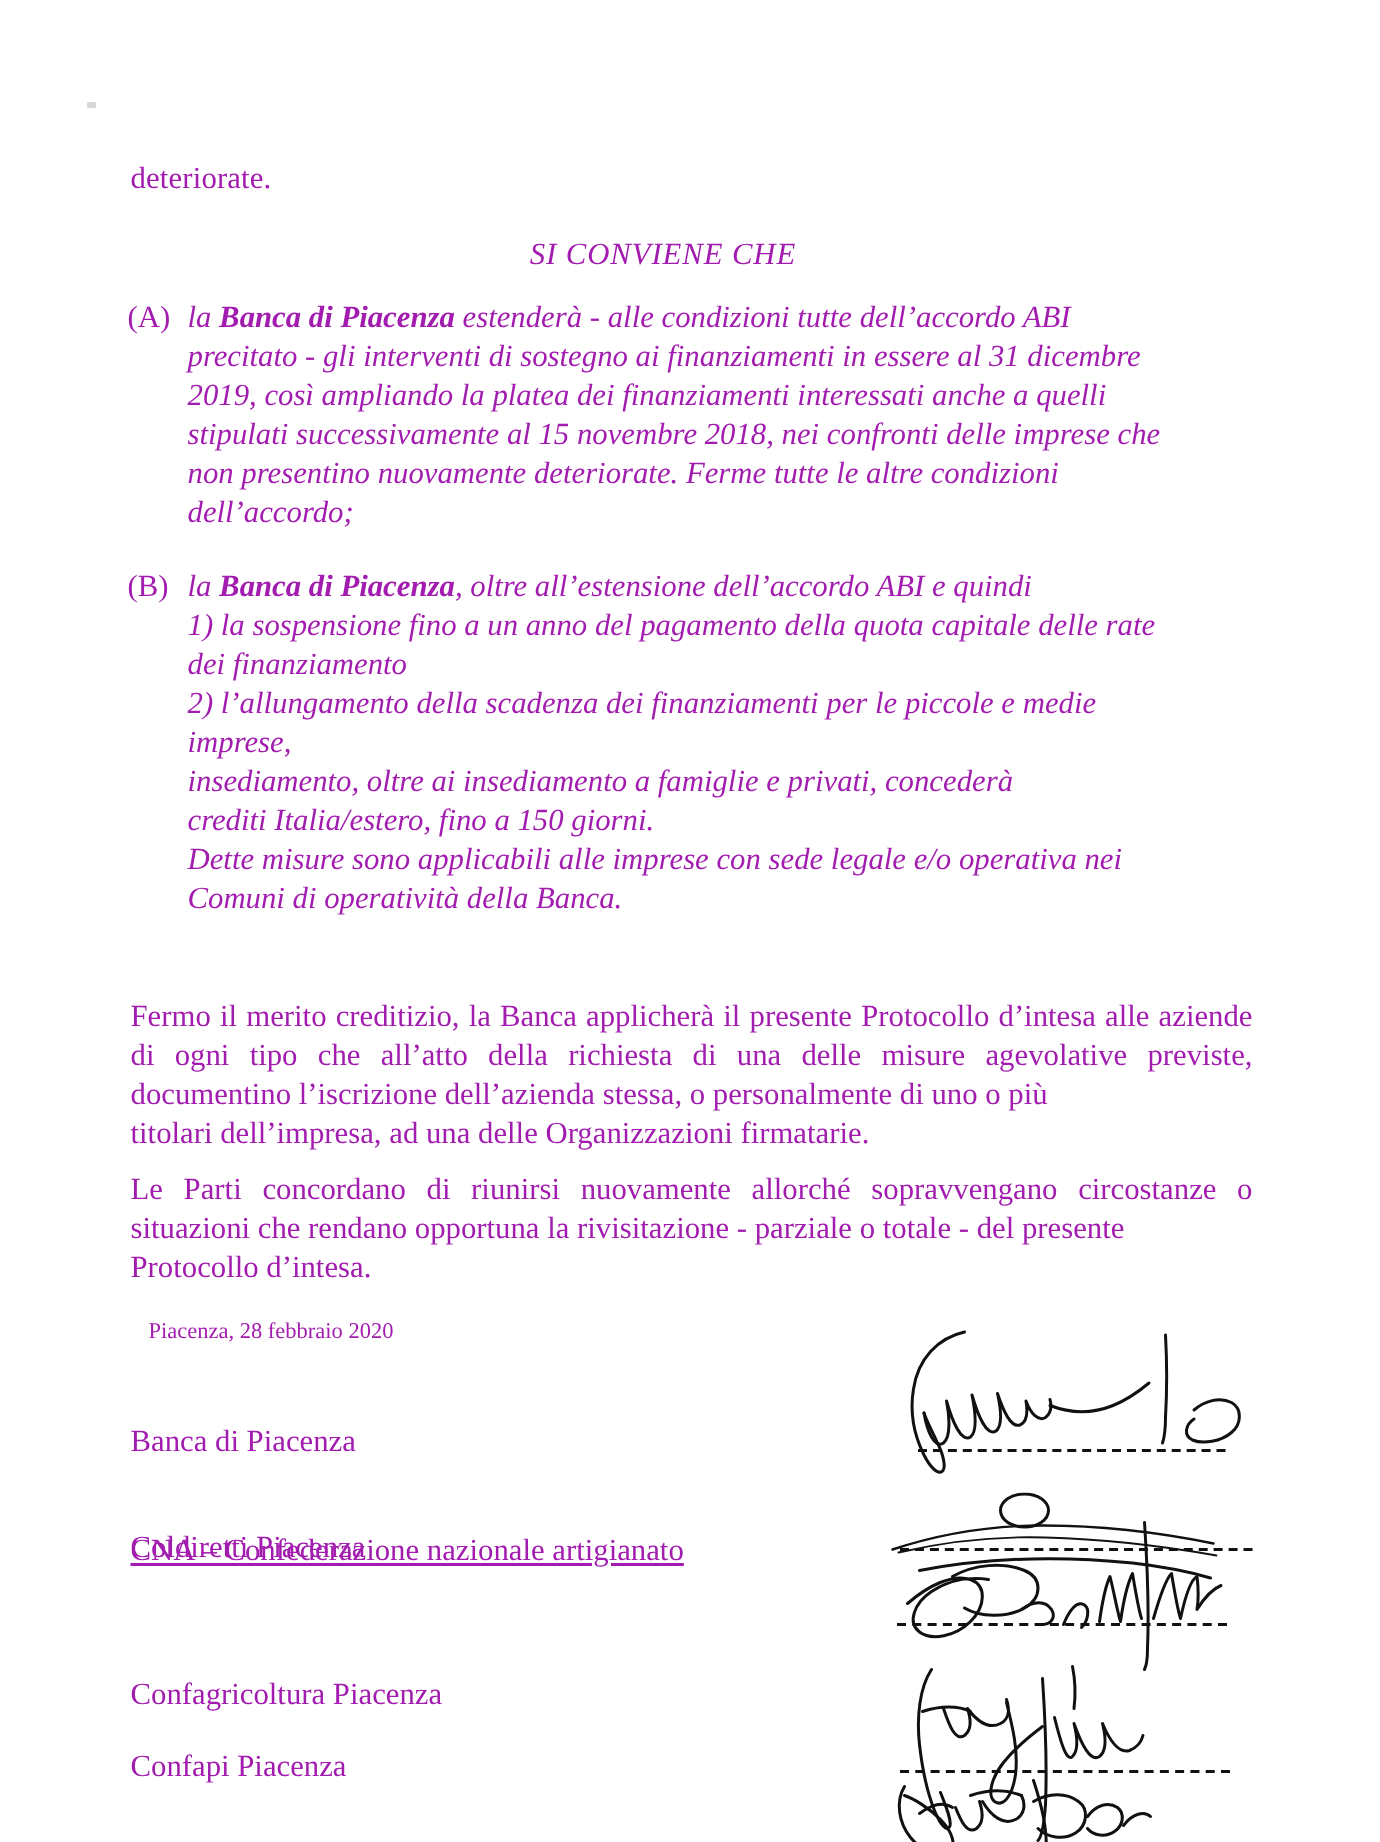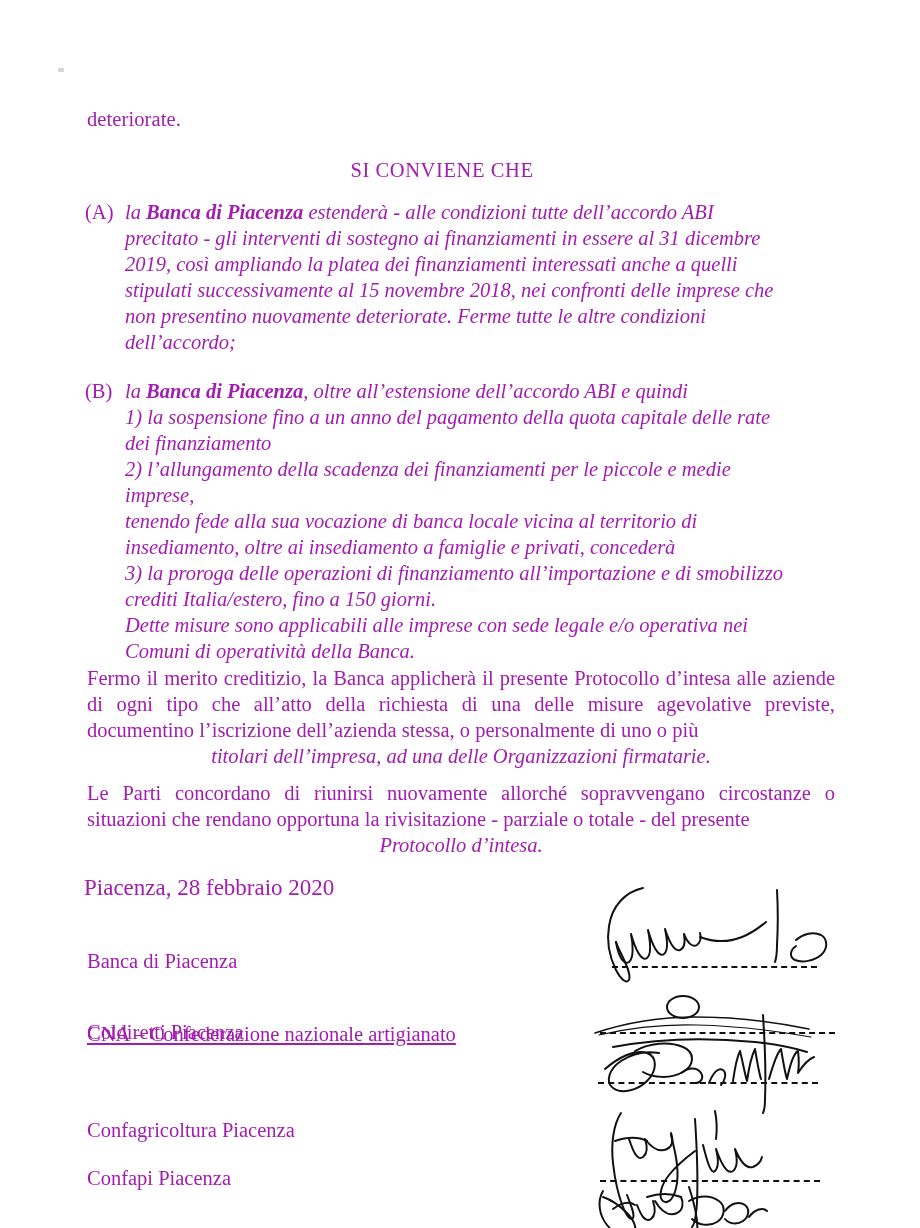--- a/index.html
+++ b/index.html
@@ -41,20 +41,21 @@
   }
 
   .heading {
     position: absolute;
     left: 0;
     top: 139px;
     width: 884px;
     text-align: center;
     font-size: 20.5px;
     letter-spacing: .6px;
+    font-style: italic;
   }
 
   
   .clause {
     position: absolute;
     left: 85px;
     width: 750px;
     font-size: 20.5px;
     line-height: 26px;
   }
@@ -81,29 +82,29 @@
   
   .para {
     position: absolute;
     left: 87px;
     width: 748px;
     font-size: 20.5px;
     line-height: 26px;
     text-align: justify;
     text-justify: inter-word;
   }
-  .para .last { display: block; text-align: center; font-style: italic; }
+  .para .last { display: block; text-align: left; }
   #para1 { top: 645px; }
   #para2 { top: 760px; }
 
   .dateline {
     position: absolute;
-    left: 84px;
+    left: 99px;
     top: 855px;
-    font-size: 23px;
+    font-size: 15px;
     line-height: 26px;
   }
 
   
   .siglabel {
     position: absolute;
     left: 87px;
     font-size: 20.5px;
     line-height: 26px;
     white-space: nowrap;
@@ -156,23 +157,21 @@
   </div>
 
   <div class="clause" id="clauseB">
     <span class="mark">(B)</span>
     <div class="ctext">
       <p class="nj">la <b>Banca di Piacenza</b>, oltre all’estensione dell’accordo ABI e quindi</p>
       <p class="j">1) la sospensione fino a un anno del pagamento della quota capitale delle rate</p>
       <p class="nj">dei finanziamento</p>
       <p class="j">2) l’allungamento della scadenza dei finanziamenti per le piccole e medie</p>
       <p class="nj">imprese,</p>
-      <p class="j">tenendo fede alla sua vocazione di banca locale vicina al territorio di</p>
       <p class="nj">insediamento, oltre ai insediamento a famiglie e privati, concederà</p>
-      <p class="j">3) la proroga delle operazioni di finanziamento all’importazione e di smobilizzo</p>
       <p class="nj">crediti Italia/estero, fino a 150 giorni.</p>
       <p class="j">Dette misure sono applicabili alle imprese con sede legale e/o operativa nei</p>
       <p class="nj">Comuni di operatività della Banca.</p>
     </div>
   </div>
 
   <div class="para" id="para1">
     <span>Fermo il merito creditizio, la Banca applicherà il presente Protocollo d’intesa alle aziende di ogni tipo che all’atto della richiesta di una delle misure agevolative previste, documentino l’iscrizione dell’azienda stessa, o personalmente di uno o più</span>
     <span class="last">titolari dell’impresa, ad una delle Organizzazioni firmatarie.</span>
   </div>

